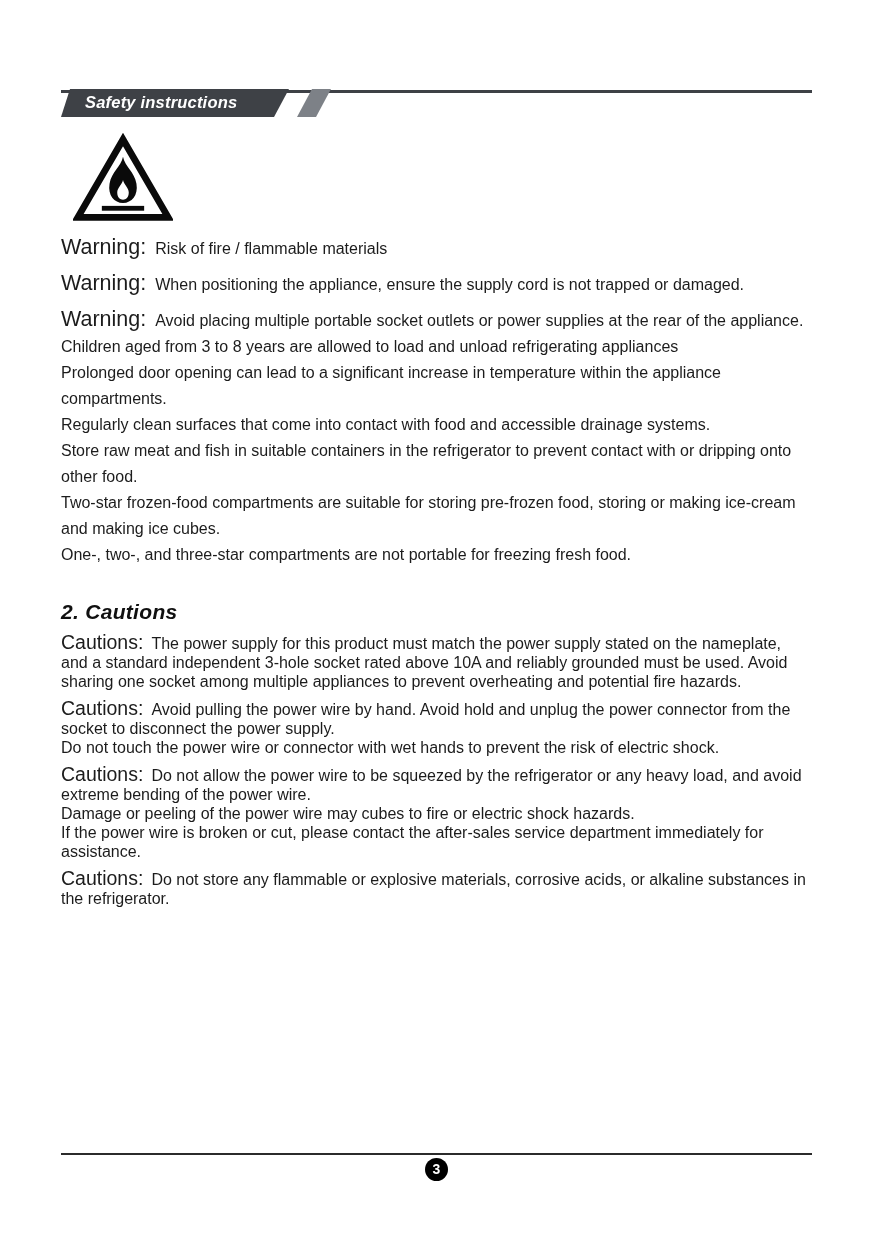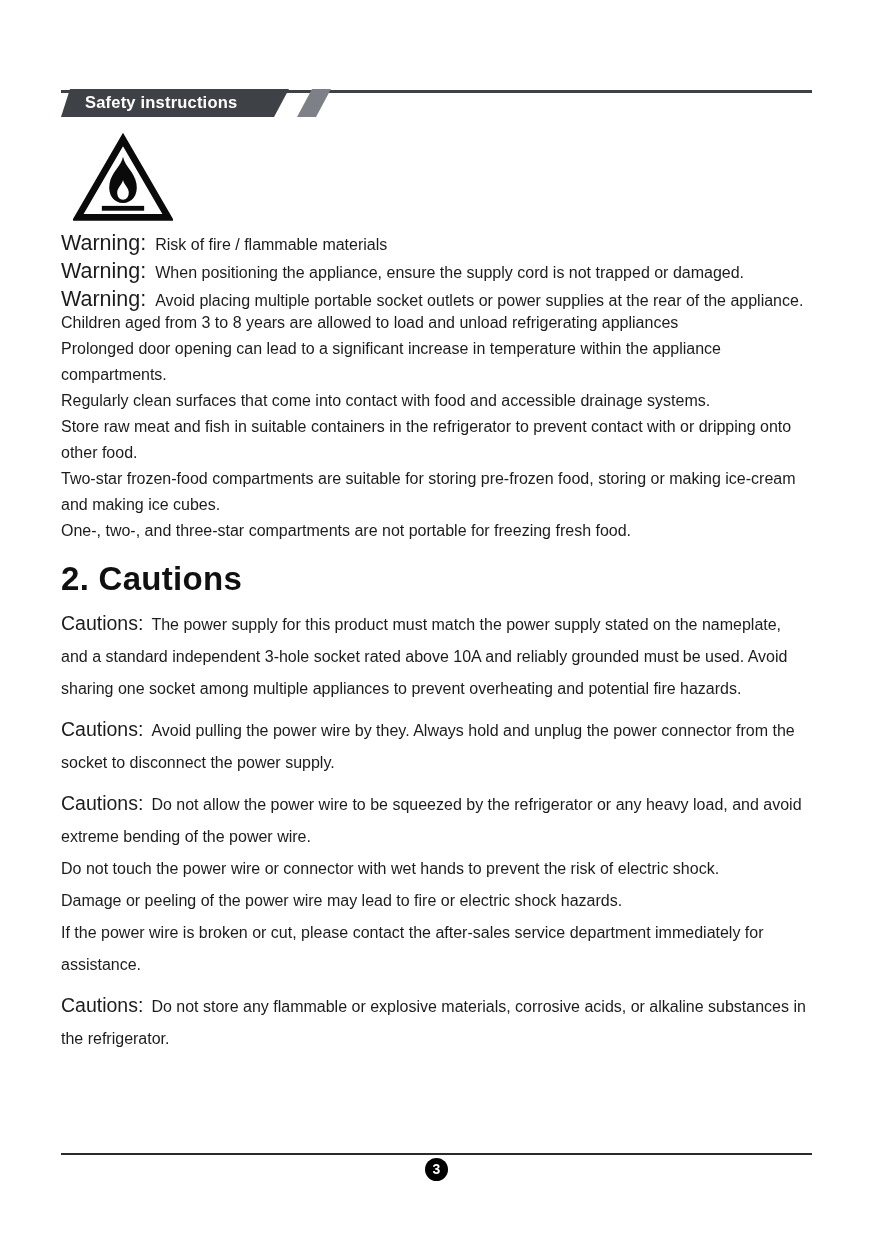--- a/index.html
+++ b/index.html
@@ -5,36 +5,36 @@
   *{box-sizing:border-box;margin:0;padding:0}
   html,body{background:#ffffff}
   body{font-family:"Liberation Sans","DejaVu Sans",sans-serif;-webkit-font-smoothing:antialiased}
   .page{position:relative;width:873px;height:1240px;background:#fff;color:#1c1c1c;overflow:hidden;margin:0 auto}
 
   
   .header{position:absolute;top:89px;left:61px;right:61px;height:29px}
   .header-line{position:absolute;top:1px;left:0;right:0;height:3px;background:var(--rule,#3e4146)}
   .banner{position:absolute;top:0;left:0;width:228px;height:28px;background:var(--banner,#3e4146);
           clip-path:polygon(9px 0,100% 0,calc(100% - 15px) 100%,0 100%);z-index:2}
-  .banner-text{display:block;padding:4px 0 0 24px;color:#fff;font-size:16.5px;font-weight:bold;letter-spacing:.2px;white-space:nowrap}
+  .banner-text{display:block;padding:4px 0 0 24px;color:#fff;font-size:16.5px;font-weight:bold;font-style:italic;letter-spacing:.2px;white-space:nowrap}
   .banner-accent{position:absolute;top:0;left:236px;width:36px;height:28px;background:#7d8187;
           clip-path:polygon(15px 0,34px 0,19px 100%,0 100%);z-index:1}
 
   
   .content{position:absolute;left:61px;right:61px;top:128px}
   .fire-symbol{margin:2px 0 4px 12px;width:100px;height:96px}
   .fire-symbol svg{display:block}
 
-  .warn{font-size:16px;line-height:18px;margin-top:8px}
+  .warn{font-size:16px;line-height:26px;margin-top:8px}
   .wprefix{font-size:21.5px;margin-right:9px}
   .note{font-size:16px;line-height:26px}
 
-  .section-heading{font-size:33px;font-weight:bold;color:#101010;margin:16px 0 9px 0;letter-spacing:.3px}
+  .section-heading{font-size:21px;font-style:italic;font-weight:bold;color:#101010;margin:32px 0 9px 0;letter-spacing:.3px}
 
-  .caution{font-size:16px;line-height:32px;margin-top:8px}
+  .caution{font-size:16px;line-height:19px;margin-top:8px}
   .caution.plain{margin-top:0}
   .cprefix{font-size:19.5px;margin-right:8px}
 
   
   .footer{position:absolute;left:61px;right:61px;top:1153px;border-top:2px solid #2b2b2b}
   .page-badge{width:23px;height:23px;margin:3px auto 0 auto;border-radius:50%;background:var(--footer_circle,#000);
           color:#fff;font-size:14px;font-weight:bold;text-align:center;line-height:23px}
 </style>
 </head>
 <body>
@@ -70,27 +70,27 @@
     <p class="note">Prolonged door opening can lead to a significant increase in temperature within the appliance compartments.</p>
     <p class="note">Regularly clean surfaces that come into contact with food and accessible drainage systems.</p>
     <p class="note">Store raw meat and fish in suitable containers in the refrigerator to prevent contact with or dripping onto other food.</p>
     <p class="note">Two-star frozen-food compartments are suitable for storing pre-frozen food, storing or making ice-cream and making ice cubes.</p>
     <p class="note">One-, two-, and three-star compartments are not portable for freezing fresh food.</p>
 
     <h2 class="section-heading">2. Cautions</h2>
 
     <p class="caution"><span class="cprefix">Cautions:</span><span>The power supply for this product must match the power supply stated on the nameplate, and a standard independent 3-hole socket rated above 10A and reliably grounded must be used. Avoid sharing one socket among multiple appliances to prevent overheating and potential fire hazards.</span></p>
 
-    <p class="caution"><span class="cprefix">Cautions:</span><span>Avoid pulling the power wire by they. Always hold and unplug the power connector from the socket to disconnect the power supply.</span></p>
+    <p class="caution"><span class="cprefix">Cautions:</span><span>Avoid pulling the power wire by hand. Avoid hold and unplug the power connector from the socket to disconnect the power supply.</span></p>
+
+    <p class="caution plain">Do not touch the power wire or connector with wet hands to prevent the risk of electric shock.</p>
 
     <p class="caution"><span class="cprefix">Cautions:</span><span>Do not allow the power wire to be squeezed by the refrigerator or any heavy load, and avoid extreme bending of the power wire.</span></p>
 
-    <p class="caution plain">Do not touch the power wire or connector with wet hands to prevent the risk of electric shock.</p>
-
-    <p class="caution plain">Damage or peeling of the power wire may lead to fire or electric shock hazards.</p>
+    <p class="caution plain">Damage or peeling of the power wire may cubes to fire or electric shock hazards.</p>
     <p class="caution plain">If the power wire is broken or cut, please contact the after-sales service department immediately for assistance.</p>
 
     <p class="caution"><span class="cprefix">Cautions:</span><span>Do not store any flammable or explosive materials, corrosive acids, or alkaline substances in the refrigerator.</span></p>
 
   </div>
 
   <div class="footer">
     <div class="page-badge">3</div>
   </div>
 

